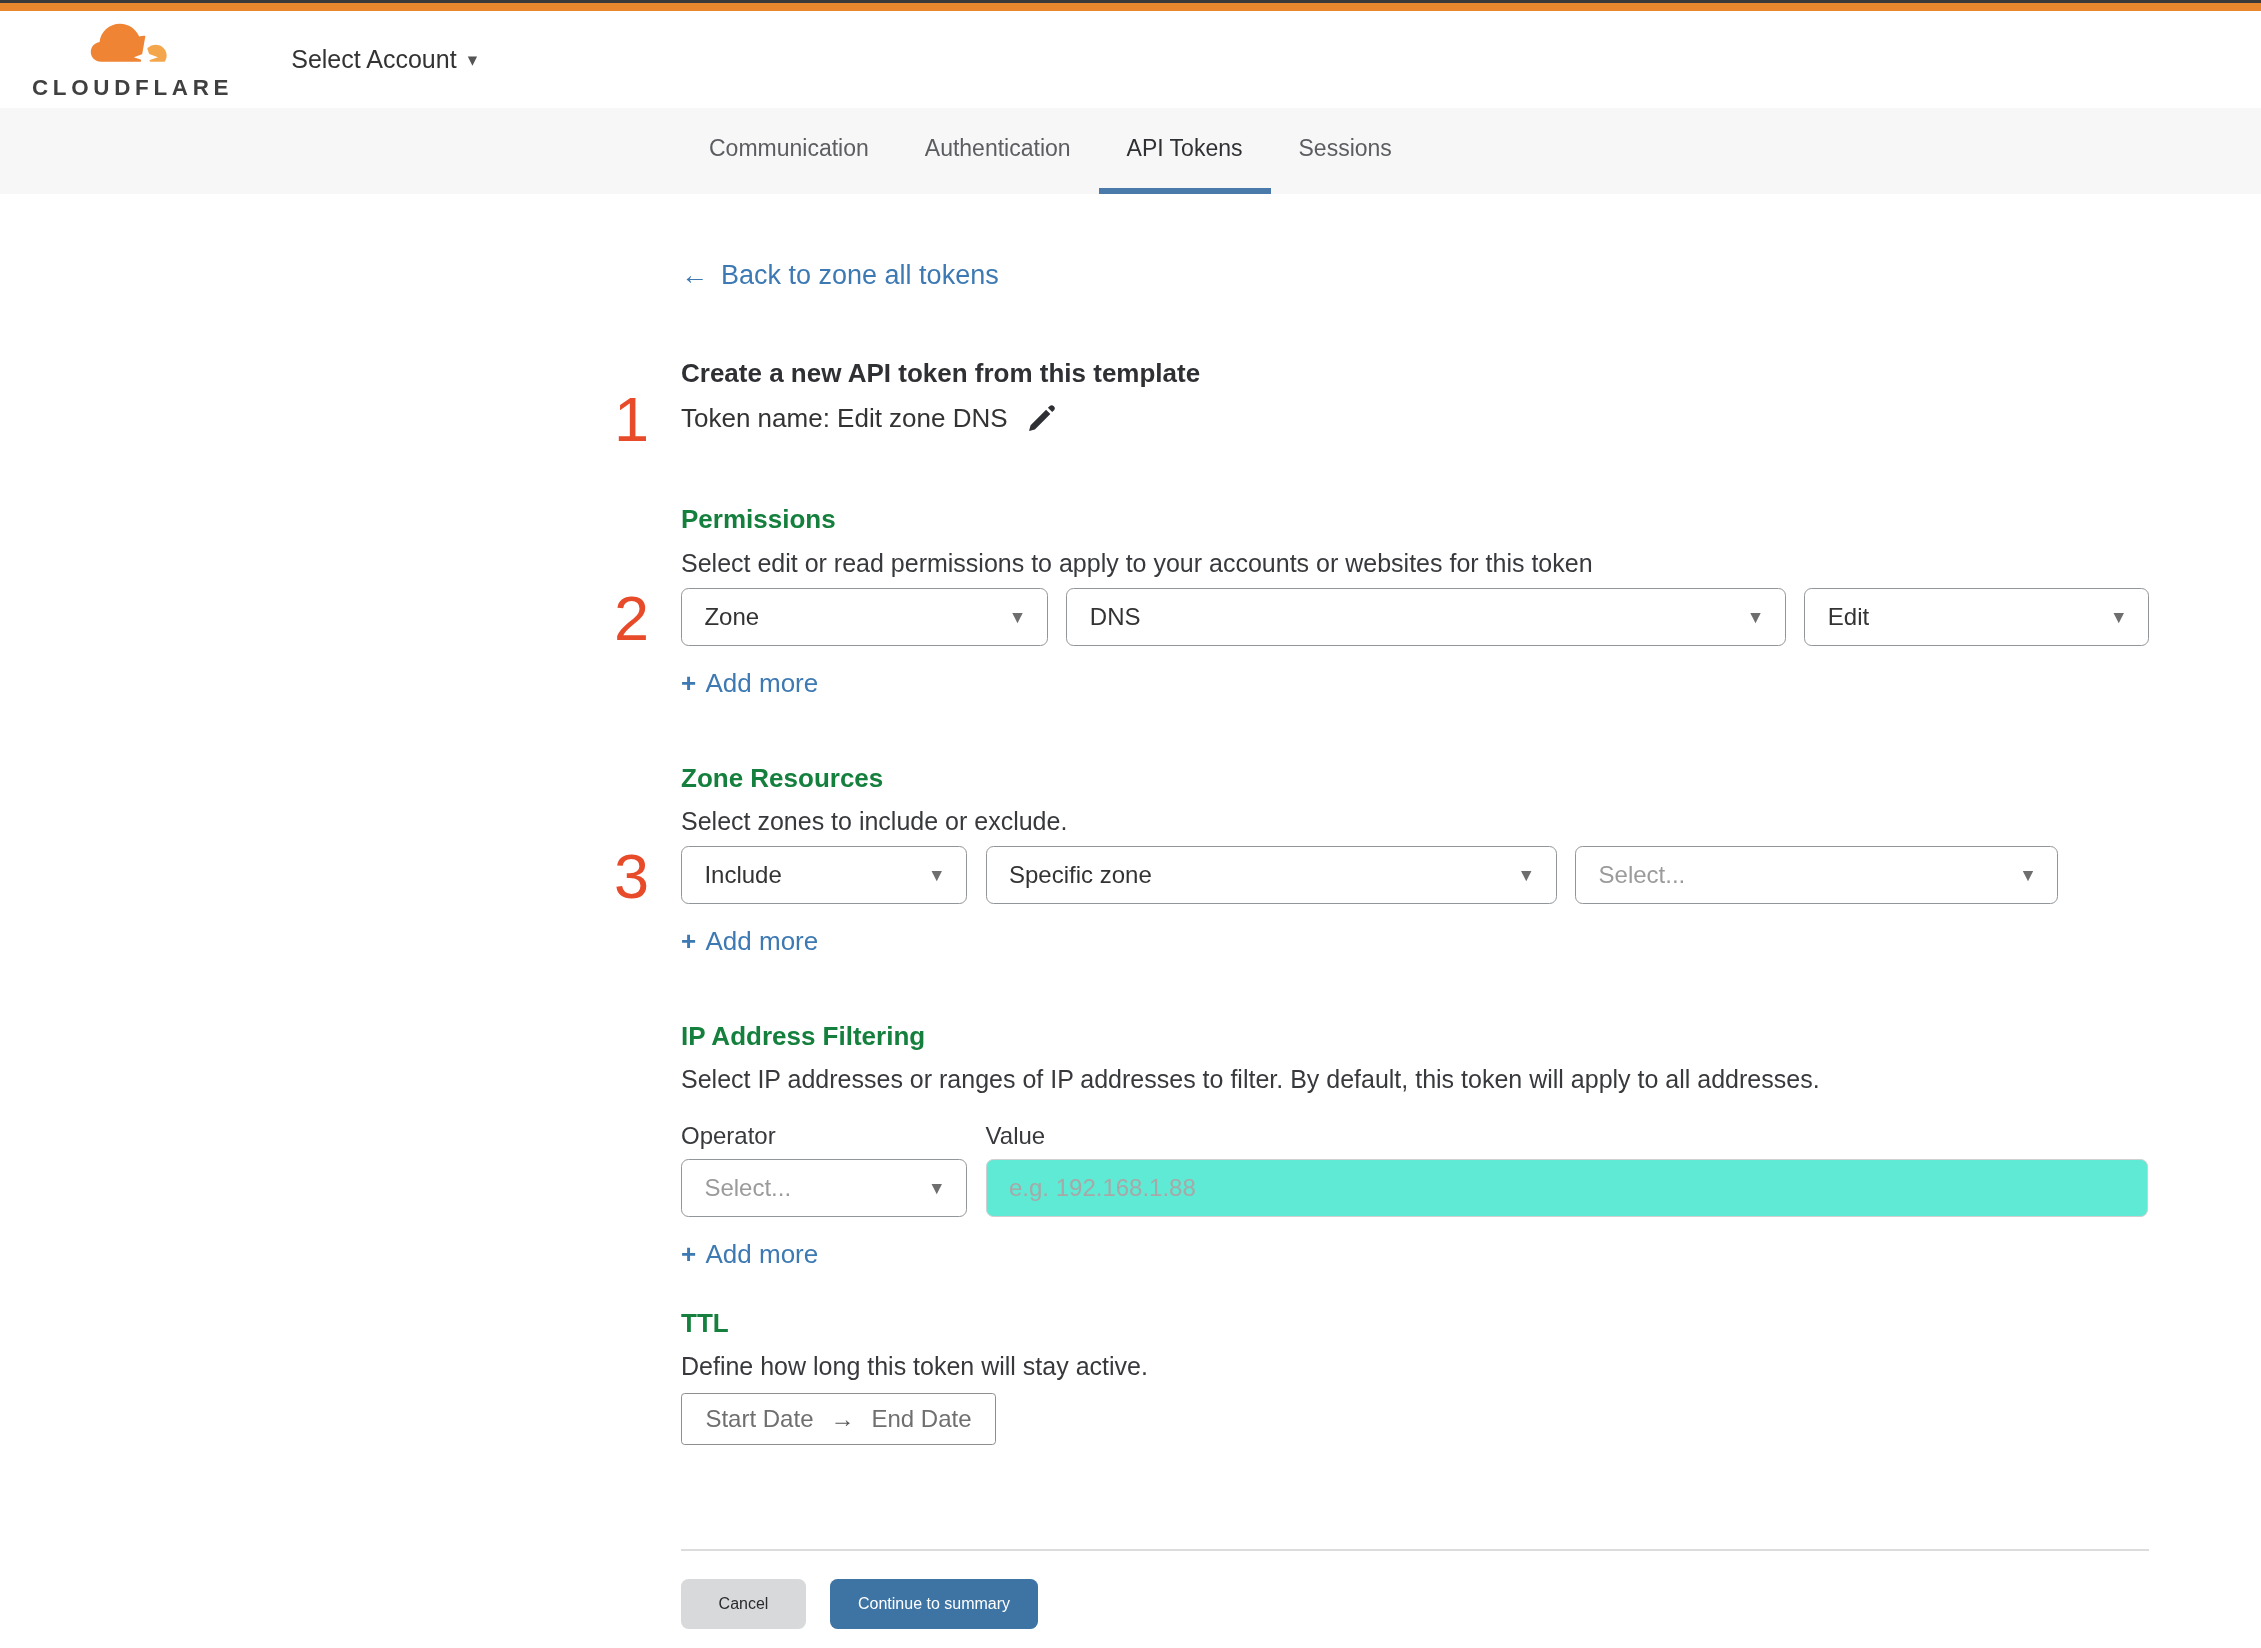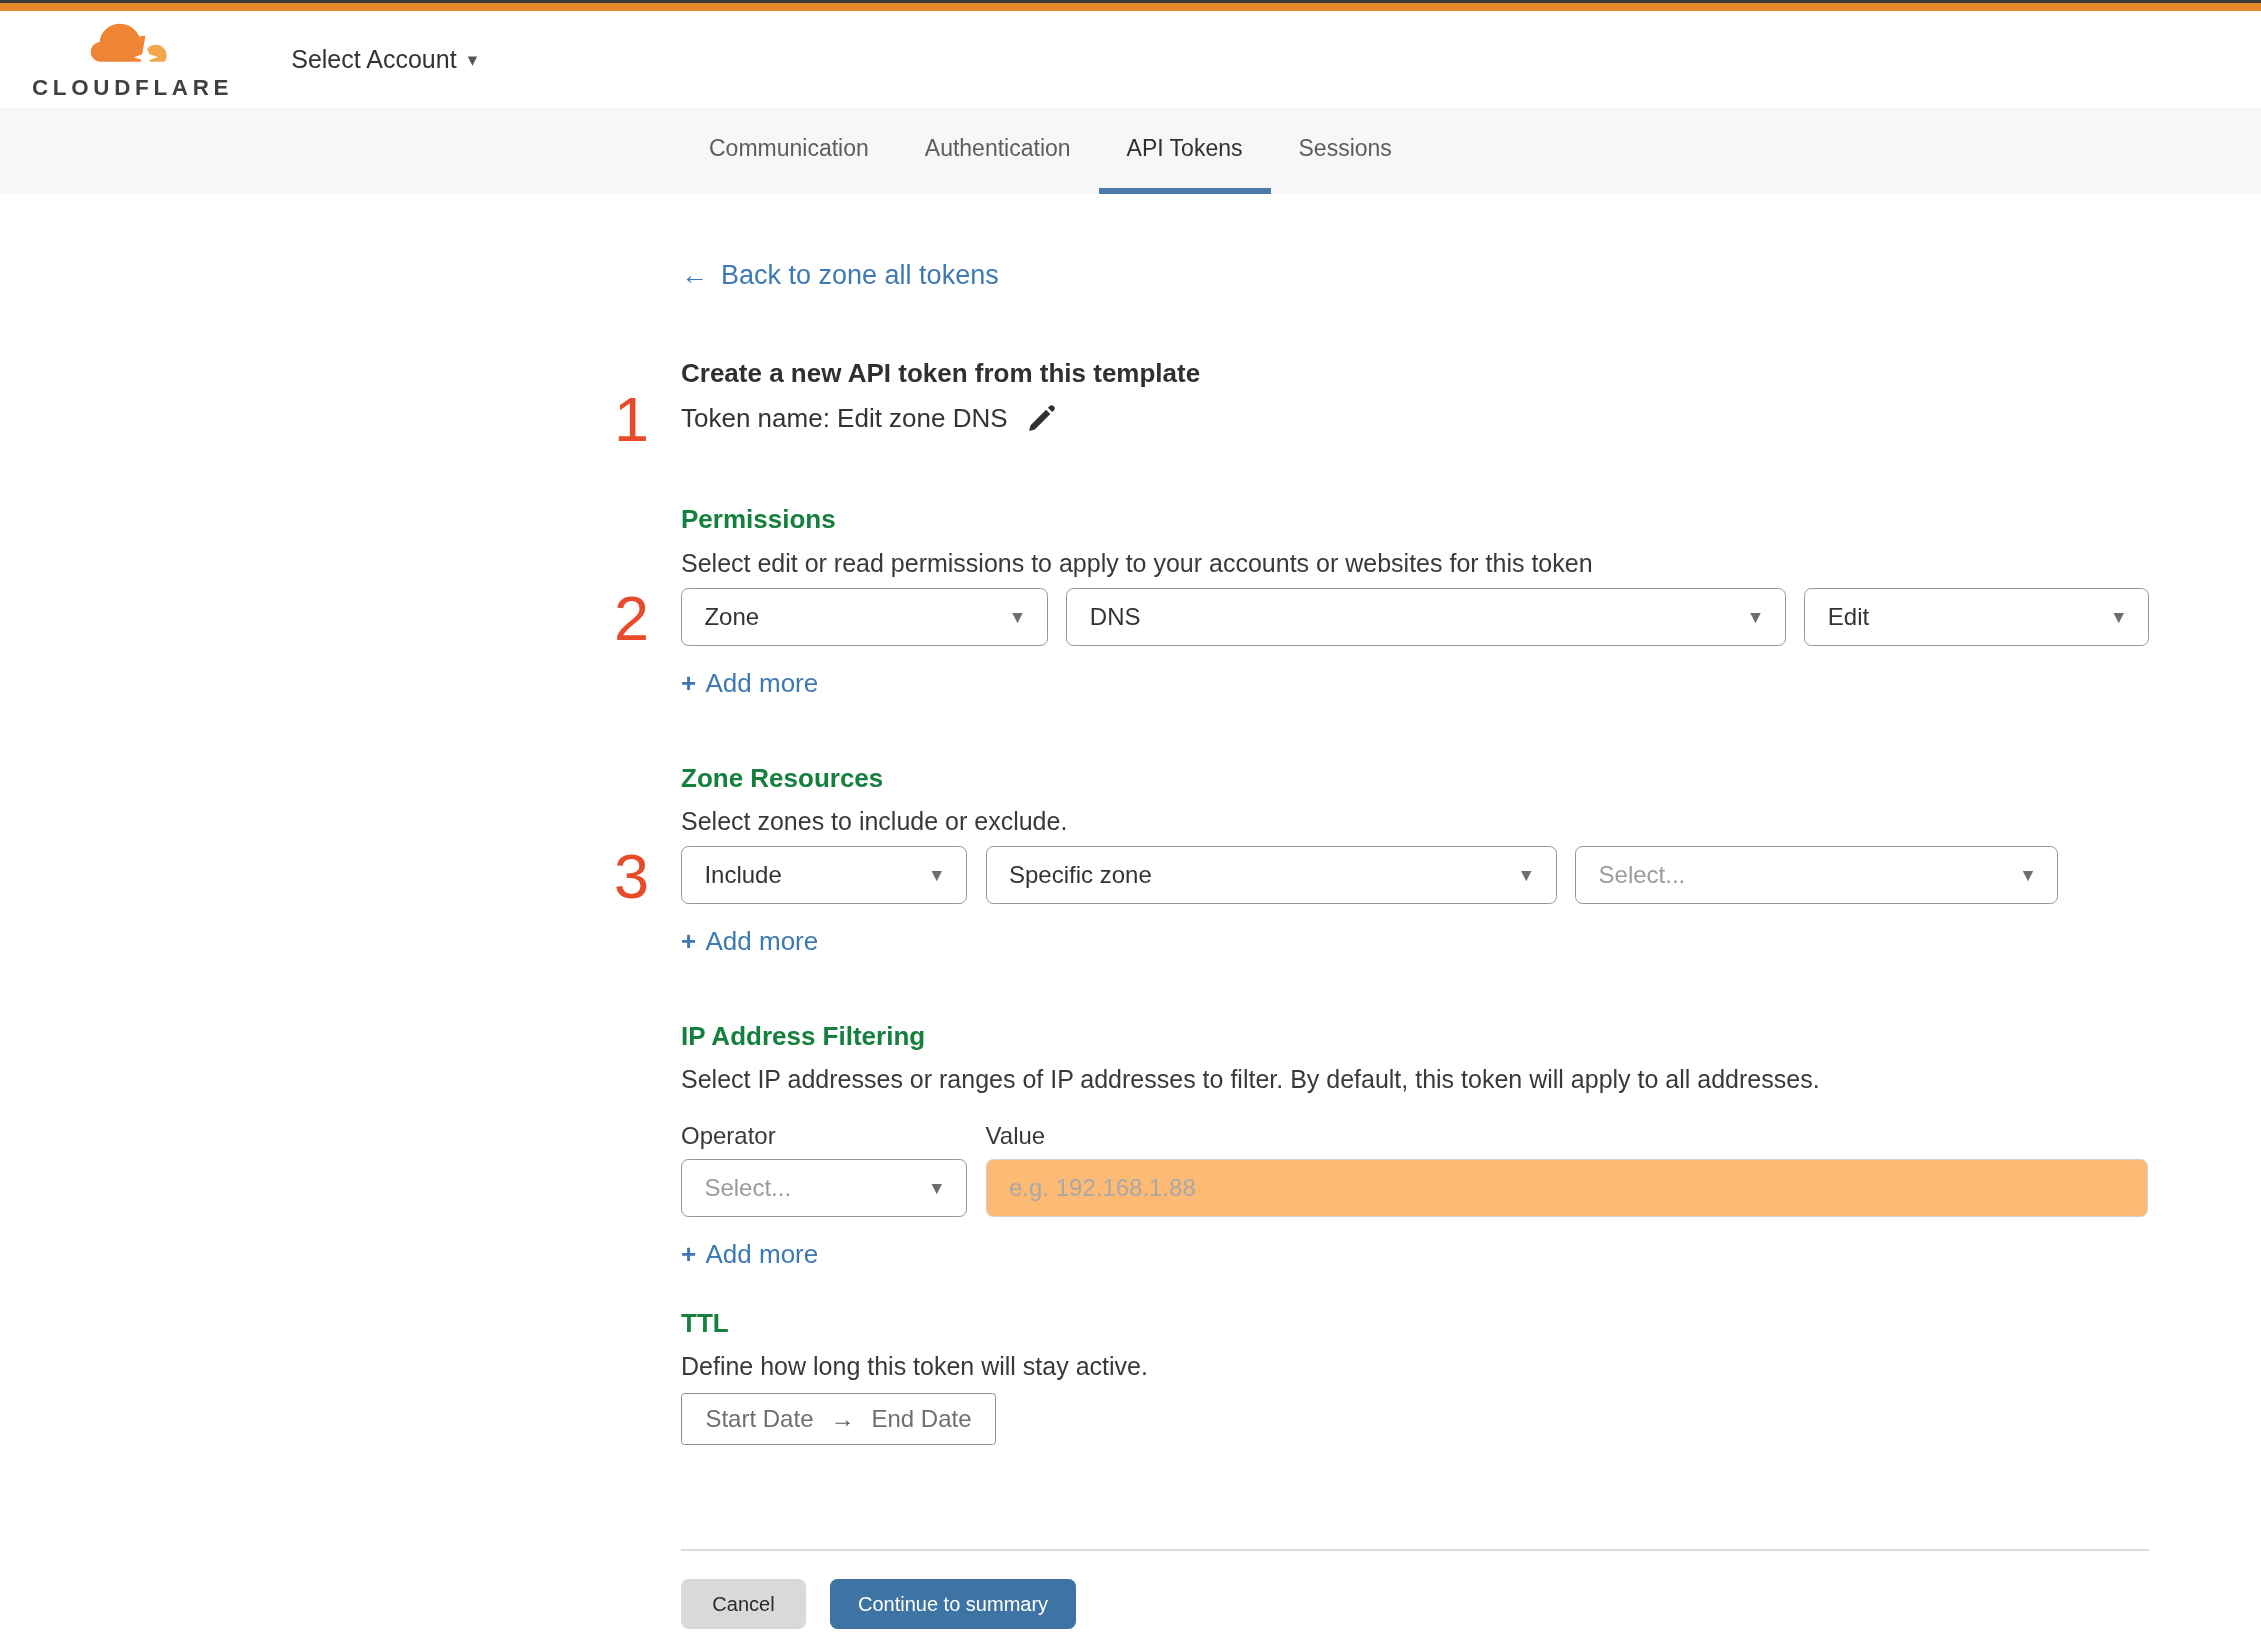--- a/index.html
+++ b/index.html
@@ -58,33 +58,33 @@
   .w-incl { width:286px; } .w-spec { width:571px; } .w-selz { width:483px; }
 
   .addmore { margin-top:20.5px; display:inline-flex; align-items:center; gap:9.3px;
     color:var(--link,#3d79b2); font-size:26px; line-height:32px; font-weight:500; cursor:pointer; }
   .addmore .plus { font-weight:700; }
 
   .ip-grid { margin-top:27px; display:flex; gap:18.6px; }
   .ip-col-label { font-size:24px; line-height:28px; color:#37393c; }
   .ip-control { margin-top:9.3px; }
   .ip-value-input { width:1162px; height:58px; border:1.9px solid #cfcfcf; border-radius:7.5px;
-    background:#fdba74; padding:0 22.4px; font-size:24px; color:#333;
+    background:#5eead4; padding:0 22.4px; font-size:24px; color:#333;
     font-family:"Liberation Sans", sans-serif; }
   .ip-value-input::placeholder { color:#a8a8a8; }
 
   .ttl-box { margin-top:11.2px; width:315px; height:52px; border:1.9px solid #8e8e8e; border-radius:3.7px;
     display:flex; align-items:center; justify-content:center; gap:17px;
     font-size:24px; color:#6f6f6f; cursor:pointer; }
   .ttl-box .arrow { color:#555; font-size:24px; }
 
   .divider { margin-top:104px; height:1.9px; background:#dcdcdc; width:1468px; }
 
   .footer-buttons { margin-top:28px; display:flex; gap:24px; }
-  .btn { height:50px; border:none; border-radius:7.5px; font-size:20px; cursor:pointer;
+  .btn { height:50px; border:none; border-radius:7.5px; font-size:16px; cursor:pointer;
     font-family:"Liberation Sans", sans-serif; }
   .btn-cancel { width:125px; background:#d7d9db; color:#2b2b2b; }
   .btn-primary { padding:0 28px; background:var(--btnblue,#3e74a3); color:#fff; }
 </style>
 </head>
 <body>
 
 <div class="topbar-dark"></div>
 <div class="topbar-orange"></div>
 

